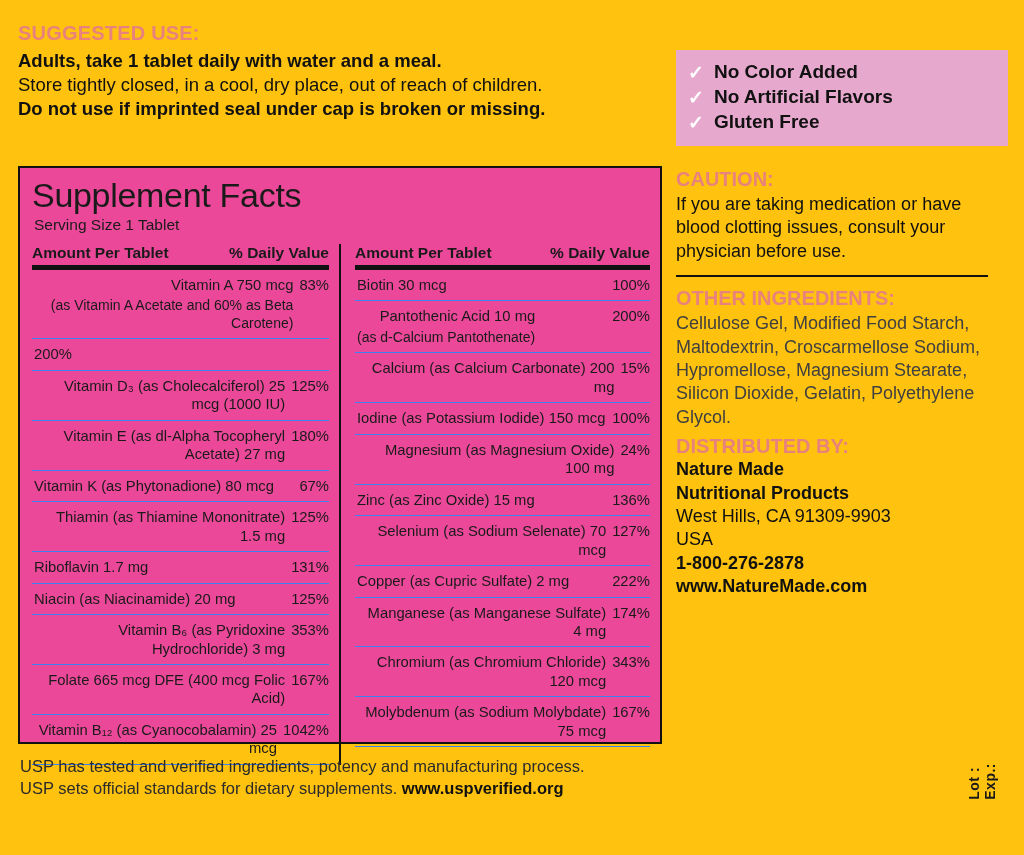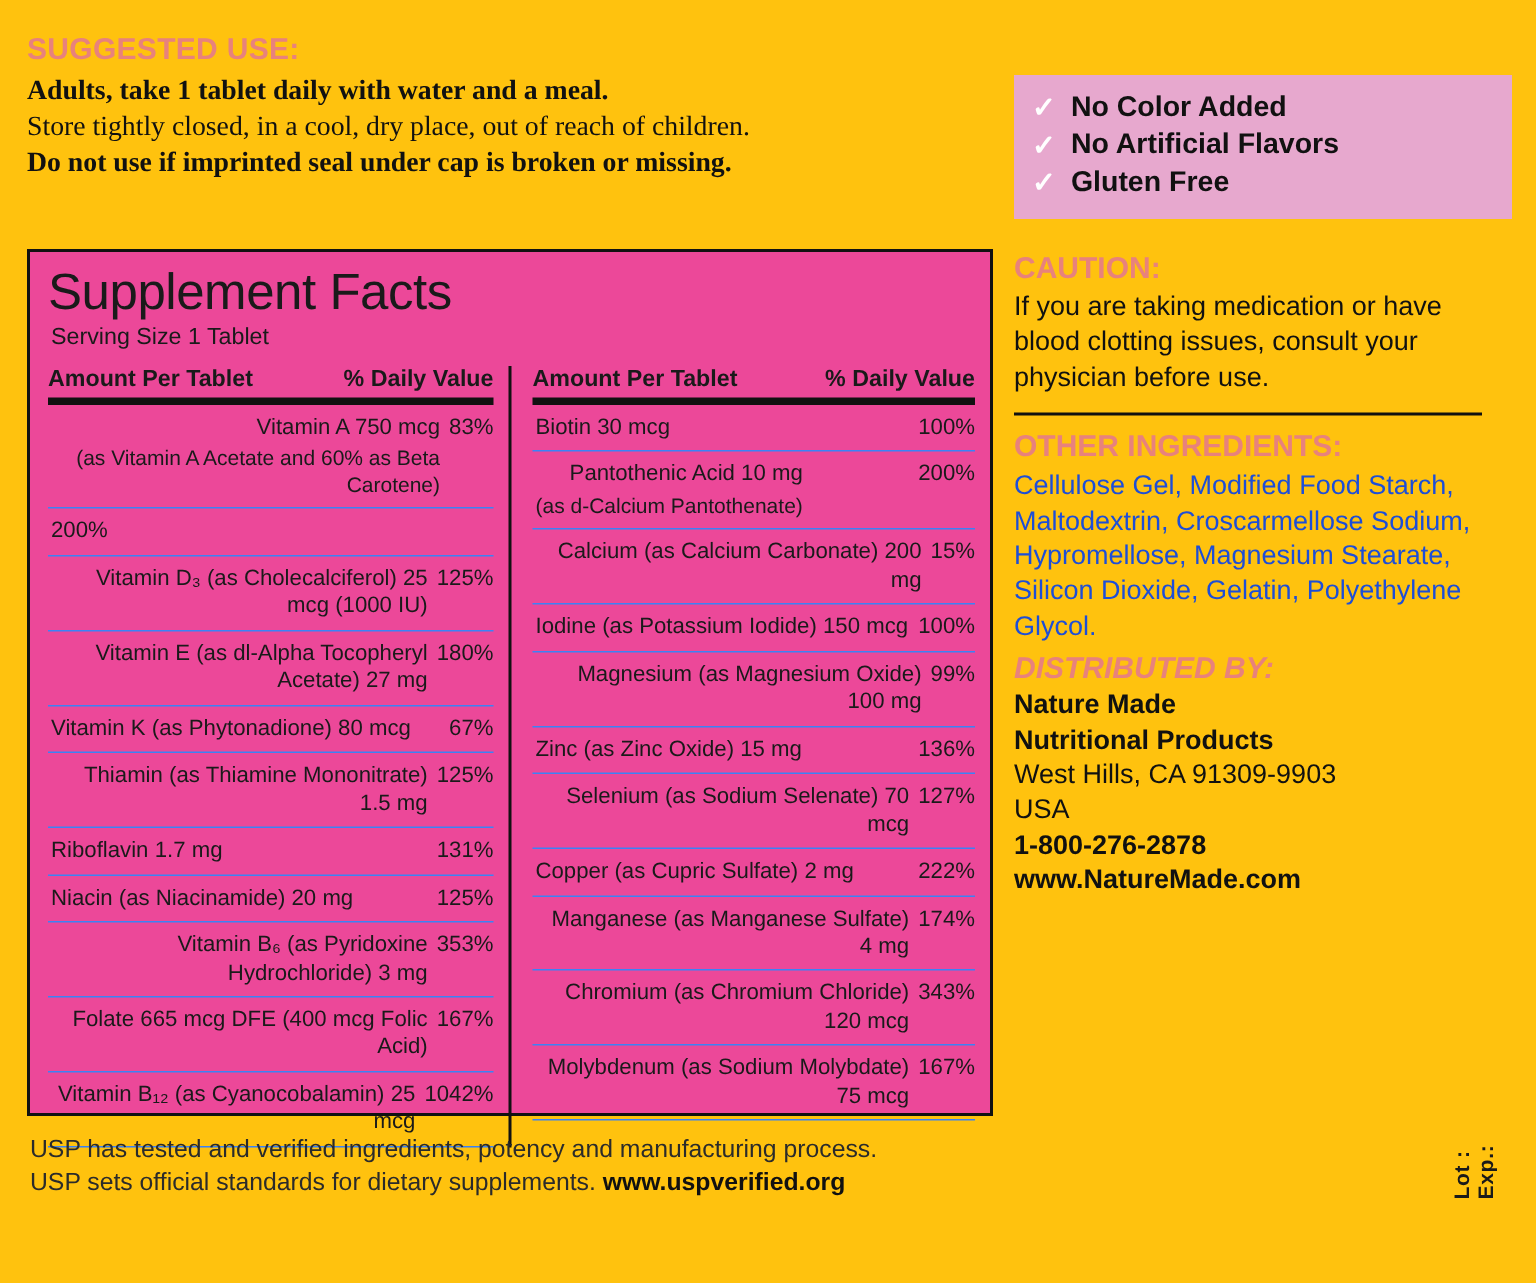--- a/index.html
+++ b/index.html
@@ -15,21 +15,21 @@
   .page { position:relative; width:1024px; height:855px; }
 
   
   .left-col {
     position:absolute; left:18px; top:22px; width:644px;
   }
   .suggested-title {
     color:#E8827C; font-weight:bold; font-size:20px; letter-spacing:.2px;
     margin-bottom:4px;
   }
-  .sug-line { font-size:18.5px; line-height:1.30; color:#111;font-family:Liberation Serif, serif; }
+  .sug-line { font-size:18.5px; line-height:1.30; color:#111; }
   .sug-line.bold { font-weight:bold; }
 
   
   .sf-panel {
     position:absolute; left:18px; top:166px; width:644px; height:578px;
     background:#ec4899; border:2.5px solid #111;
   }
   .sf-title {
     font-size:34px; font-weight:normal; letter-spacing:-.3px;
     padding:10px 0 0 12px; line-height:1.05;
@@ -65,22 +65,22 @@
     position:absolute; left:676px; top:50px;
   }
   .claim-row { display:flex; align-items:center; gap:10px; margin:3px 0; }
   .check { color:#ffffff; font-size:19px; line-height:1; font-weight:bold; }
   .claim-text { font-weight:bold; font-size:19px; color:#111; }
 
   .caution-title { color:#E8827C; font-weight:bold; font-size:20px; margin-bottom:2px; }
   .caution-body { font-size:18px; line-height:1.30; color:#111; }
   .rule { border:none; border-top:2px solid #111; margin:12px 0 10px 0; width:312px; }
   .other-title { color:#E8827C; font-weight:bold; font-size:20px; margin-bottom:2px; }
-  .other-body { font-size:18px; line-height:1.30; color:#1d4ed8; }
-  .dist-title { color:#E8827C; font-weight:bold; font-size:20px; margin-top:6px;font-style:italic; }
+  .other-body { font-size:18px; line-height:1.30; color:#404040; }
+  .dist-title { color:#E8827C; font-weight:bold; font-size:20px; margin-top:6px; }
   .dist-line { font-size:18px; line-height:1.30; color:#111; }
   .dist-line.bold { font-weight:bold; }
 
   .lotexp {
     position:absolute; right:26px; bottom:55px;
     writing-mode:vertical-rl; transform:rotate(180deg);
     font-weight:bold; font-size:14px; letter-spacing:.5px;
     text-align:left;
   }
   .lotexp span { display:block; }
@@ -170,21 +170,21 @@
             <div class="sf-row">
               <div class="nm">Calcium (as Calcium Carbonate)  200 mg</div>
               <div class="dv">15%</div>
             </div>
             <div class="sf-row">
               <div class="nm">Iodine (as Potassium Iodide)  150 mcg</div>
               <div class="dv">100%</div>
             </div>
             <div class="sf-row">
               <div class="nm">Magnesium (as Magnesium Oxide)  100 mg</div>
-              <div class="dv">99%</div>
+              <div class="dv">24%</div>
             </div>
             <div class="sf-row">
               <div class="nm">Zinc (as Zinc Oxide)  15 mg</div>
               <div class="dv">136%</div>
             </div>
             <div class="sf-row">
               <div class="nm">Selenium (as Sodium Selenate)  70 mcg</div>
               <div class="dv">127%</div>
             </div>
             <div class="sf-row">

